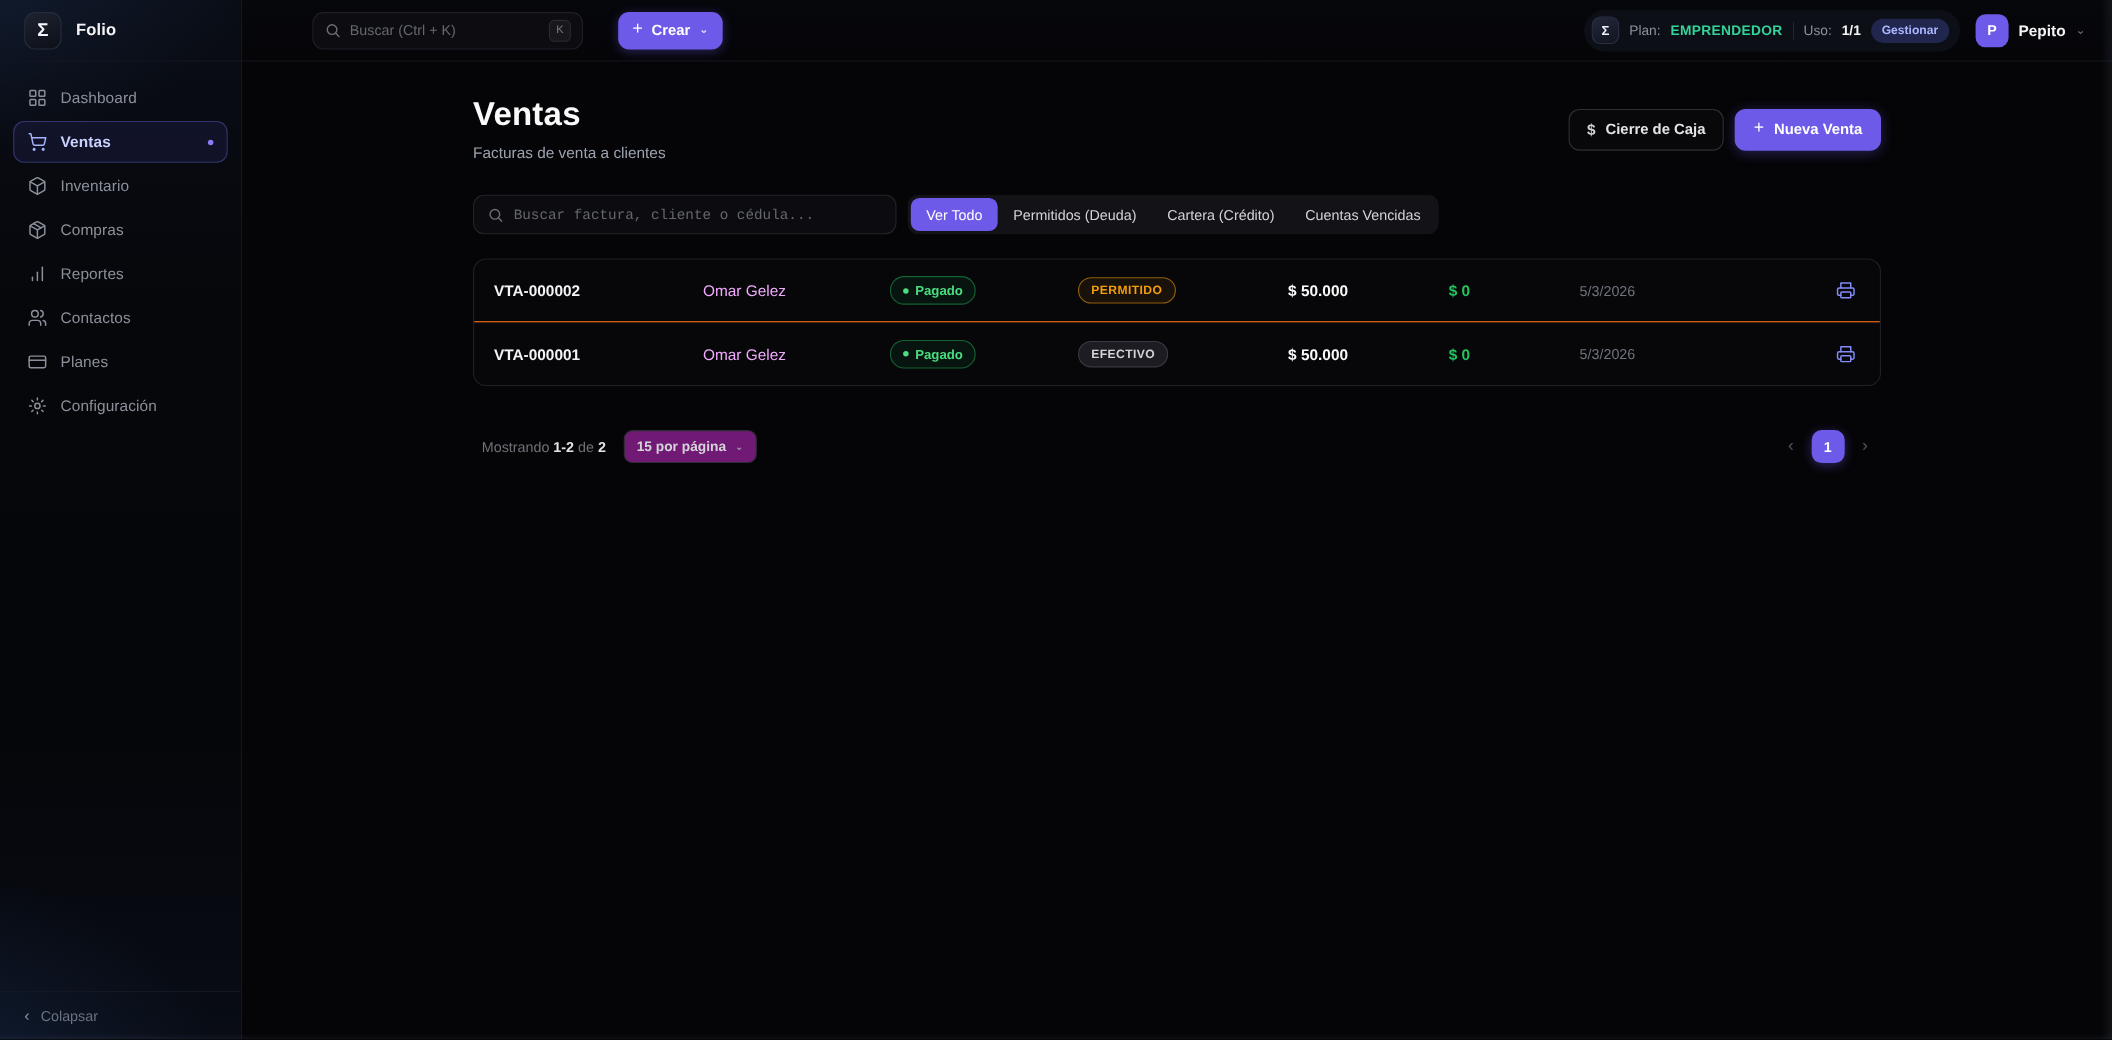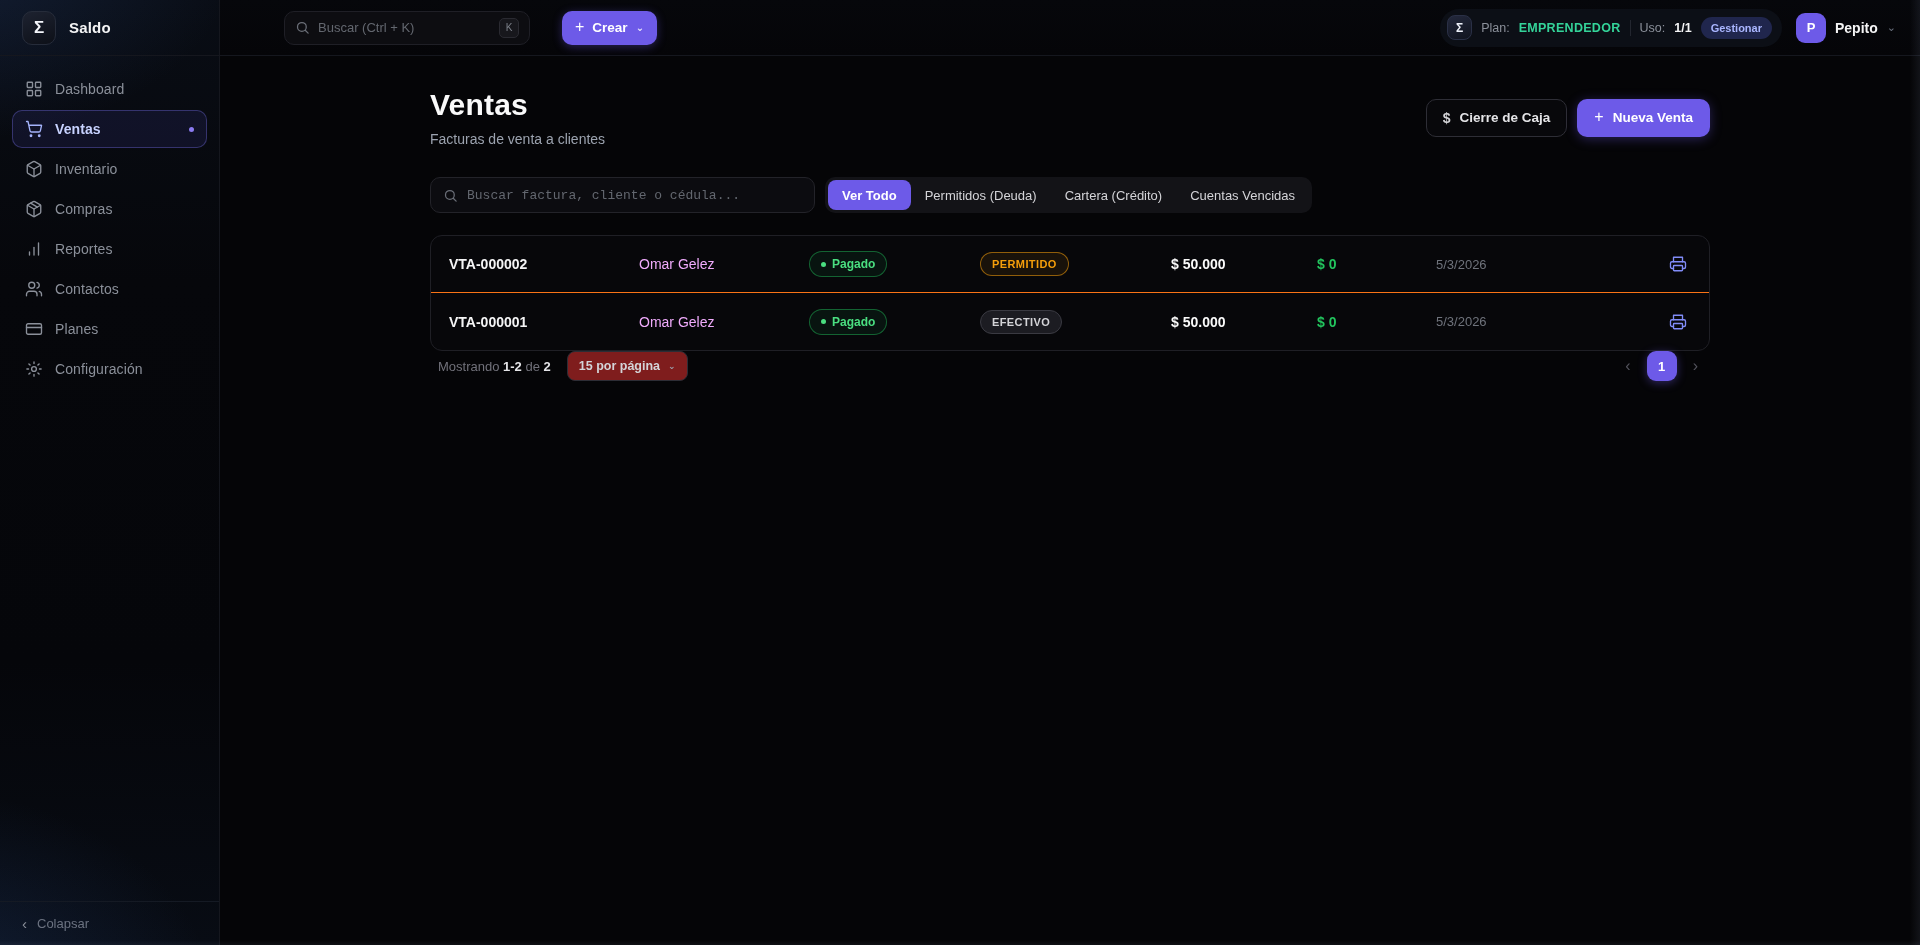--- a/index.html
+++ b/index.html
@@ -146,21 +146,21 @@
     flex:1; background:transparent; border:none; outline:none; color:#d4d4d8;
     font-size:13px; font-family:Liberation Mono, monospace; min-width:0;
   }
   .ct-search input::placeholder { color:#63676f; }
   .tabs { height:36px; background:#131317; border-radius:10px; padding:3px; display:flex; align-items:center; }
   .tab {
     height:30px; padding:0 14px; border-radius:8px; border:none; background:transparent;
     color:#d4d4d8; font-size:13px; font-weight:400; cursor:pointer; font-family:inherit;
     display:flex; align-items:center; white-space:nowrap;
   }
-  .tab.active { background:#6d5ae8; color:#fff; font-weight:bold; }
+  .tab.active { background:#6d5ae8; color:#fff; font-weight:normal; }
 
   
   .table-card {
     margin-top:22px; border:1px solid #1f1f25; border-radius:12px; overflow:hidden;
     background:#07070a;
   }
   .t-row {
     display:grid;
     grid-template-columns:190px 170px 171px 191px 146px 119px 150px 1fr;
     align-items:center; padding:0 18px;
@@ -189,26 +189,26 @@
     display:inline-flex; align-items:center; width:fit-content;
     padding:5px 11px; border-radius:999px; font-size:11px; font-weight:bold; letter-spacing:.4px;
   }
   .badge-method.amber { background:rgba(245,158,11,.08); border:1px solid rgba(245,158,11,.55); color:#f59e0b; }
   .badge-method.gray  { background:#1c1c22; border:1px solid #3a3a42; color:#d4d4d8; }
 
   .print-btn { background:none; border:none; cursor:pointer; padding:4px; display:flex; }
   .print-btn svg { width:18px; height:18px; stroke:#818cf8; fill:none; stroke-width:1.8; stroke-linecap:round; stroke-linejoin:round; }
 
   
-  .pagination { display:flex; align-items:flex-start; padding:0 8px; }
+  .pagination { margin-top:40px; display:flex; align-items:flex-start; padding:0 8px; }
   .pg-left { display:flex; align-items:center; gap:16px; }
   .pg-text { font-size:13px; color:#71717a; }
   .pg-text b { color:#e4e4e7; font-weight:bold; }
   .pg-select {
-    height:30px; background:#7f1d1d; border:1px solid #2d2d35; border-radius:8px;
+    height:30px; background:#701a75; border:1px solid #2d2d35; border-radius:8px;
     color:#d4d4d8; font-size:12.5px; font-weight:600; padding:0 11px;
     display:flex; align-items:center; gap:8px; cursor:pointer; font-family:inherit;
   }
   .pg-select .chev-down { font-size:9px; color:#9ca3af; }
   .pg-right { margin-left:auto; display:flex; align-items:center; gap:12px; }
   .pg-chev { background:none; border:none; color:#52525b; font-size:16px; cursor:pointer; font-family:inherit; padding:2px 4px; }
   .pg-page {
     width:30px; height:30px; border:none; border-radius:9px; background:#6d5ae8; color:#fff;
     font-size:13px; font-weight:bold; cursor:pointer; font-family:inherit;
     box-shadow:0 2px 10px rgba(109,90,232,.4);
@@ -219,21 +219,21 @@
   .edge-bottom { position:absolute; bottom:0; left:0; width:100%; height:5px; background:linear-gradient(to top, rgba(150,165,200,.07), transparent); pointer-events:none; z-index:5; }
 </style>
 </head>
 <body>
 
 <div class="app">
 
   <aside class="sidebar">
     <div class="brand">
       <div class="brand-logo">Σ</div>
-      <div class="brand-name">Saldo</div>
+      <div class="brand-name">Folio</div>
     </div>
 
     <nav class="nav">
       <div class="nav-item">
         <span style="display:flex">
           <svg class="i" width="18" height="18" viewBox="0 0 24 24">
               <rect x="3" y="3" width="7" height="7" rx="1"></rect>
               <rect x="14" y="3" width="7" height="7" rx="1"></rect>
               <rect x="14" y="14" width="7" height="7" rx="1"></rect>
               <rect x="3" y="14" width="7" height="7" rx="1"></rect>

